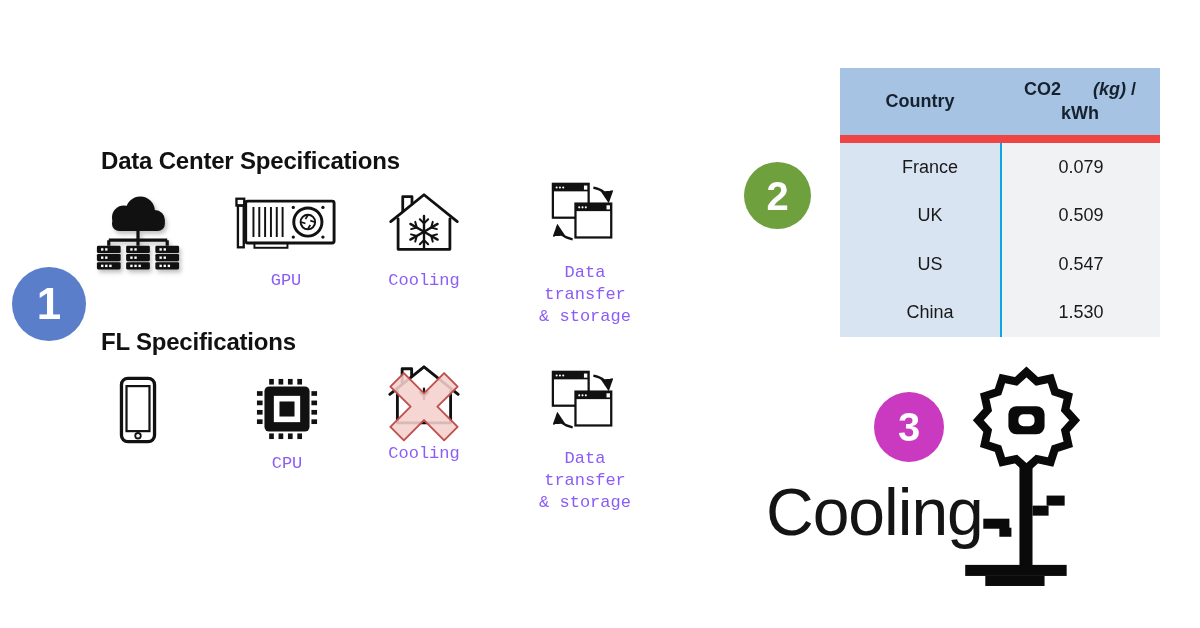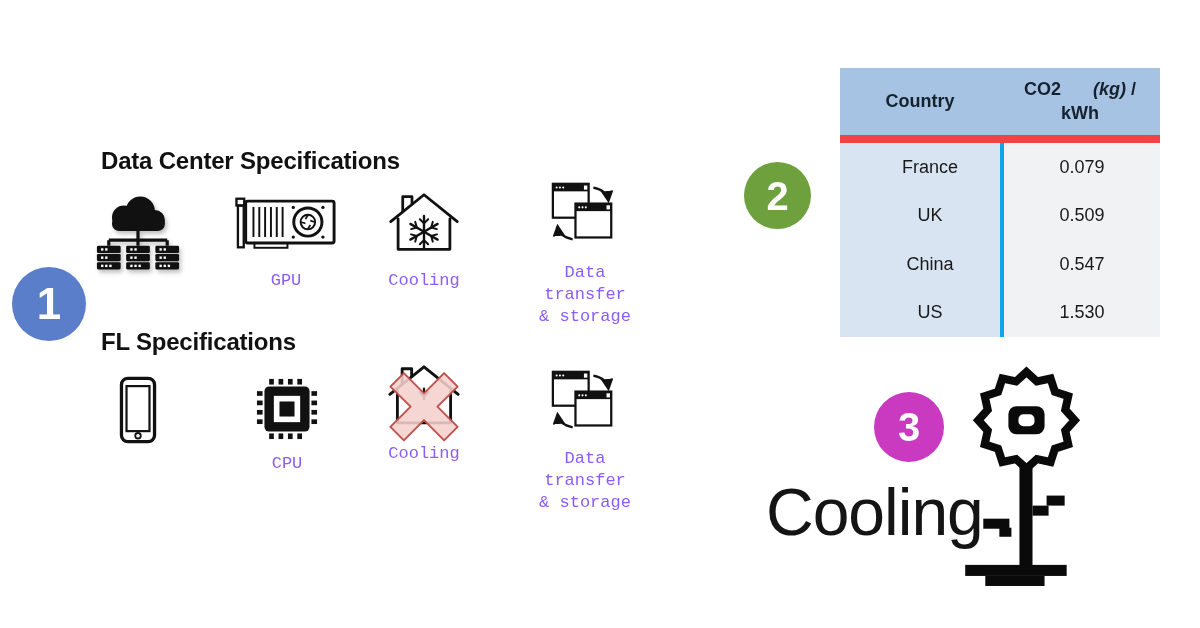--- a/index.html
+++ b/index.html
@@ -37,21 +37,21 @@
     font-weight:bold;font-size:18px;color:#16212e;line-height:1.3;
   }
   .co2-wrap{max-width:118px;}
   .it{font-style:italic;margin-left:27px;}
   .co2-body{display:grid;grid-template-columns:160px 160px;}
   .co2-row-cell{
     height:48.5px;display:flex;align-items:center;justify-content:center;
     font-size:18px;color:#191919;
   }
   .col-country{background:#d9e4f2;padding-left:20px;}
-  .col-value{background:#f1f2f4;border-left:4px solid #0ea5e9;box-sizing:border-box;}
+  .col-value{background:#f1f2f4;border-left:2px solid #0ea5e9;box-sizing:border-box;}
   
   .brand-name{
     left:766px;top:474px;font-size:66px;font-weight:400;color:#141414;
     letter-spacing:-1px;white-space:nowrap;
   }
 </style>
 </head>
 <body>
 
 <div class="canvas">
@@ -273,22 +273,22 @@
         <span>Country</span>
       </div>
       <div class="hcell">
         <span class="co2-wrap"><span>CO2 </span><span class="it">(kg)</span><span> / kWh</span></span>
       </div>
     </div>
     <div class="co2-body">
       <div class="col-country">
         <div class="co2-row-cell">France</div>
         <div class="co2-row-cell">UK</div>
+        <div class="co2-row-cell">US</div>
         <div class="co2-row-cell">China</div>
-        <div class="co2-row-cell">US</div>
       </div>
       <div class="col-value">
         <div class="co2-row-cell">0.079</div>
         <div class="co2-row-cell">0.509</div>
         <div class="co2-row-cell">0.547</div>
         <div class="co2-row-cell">1.530</div>
       </div>
     </div>
   </div>
 

